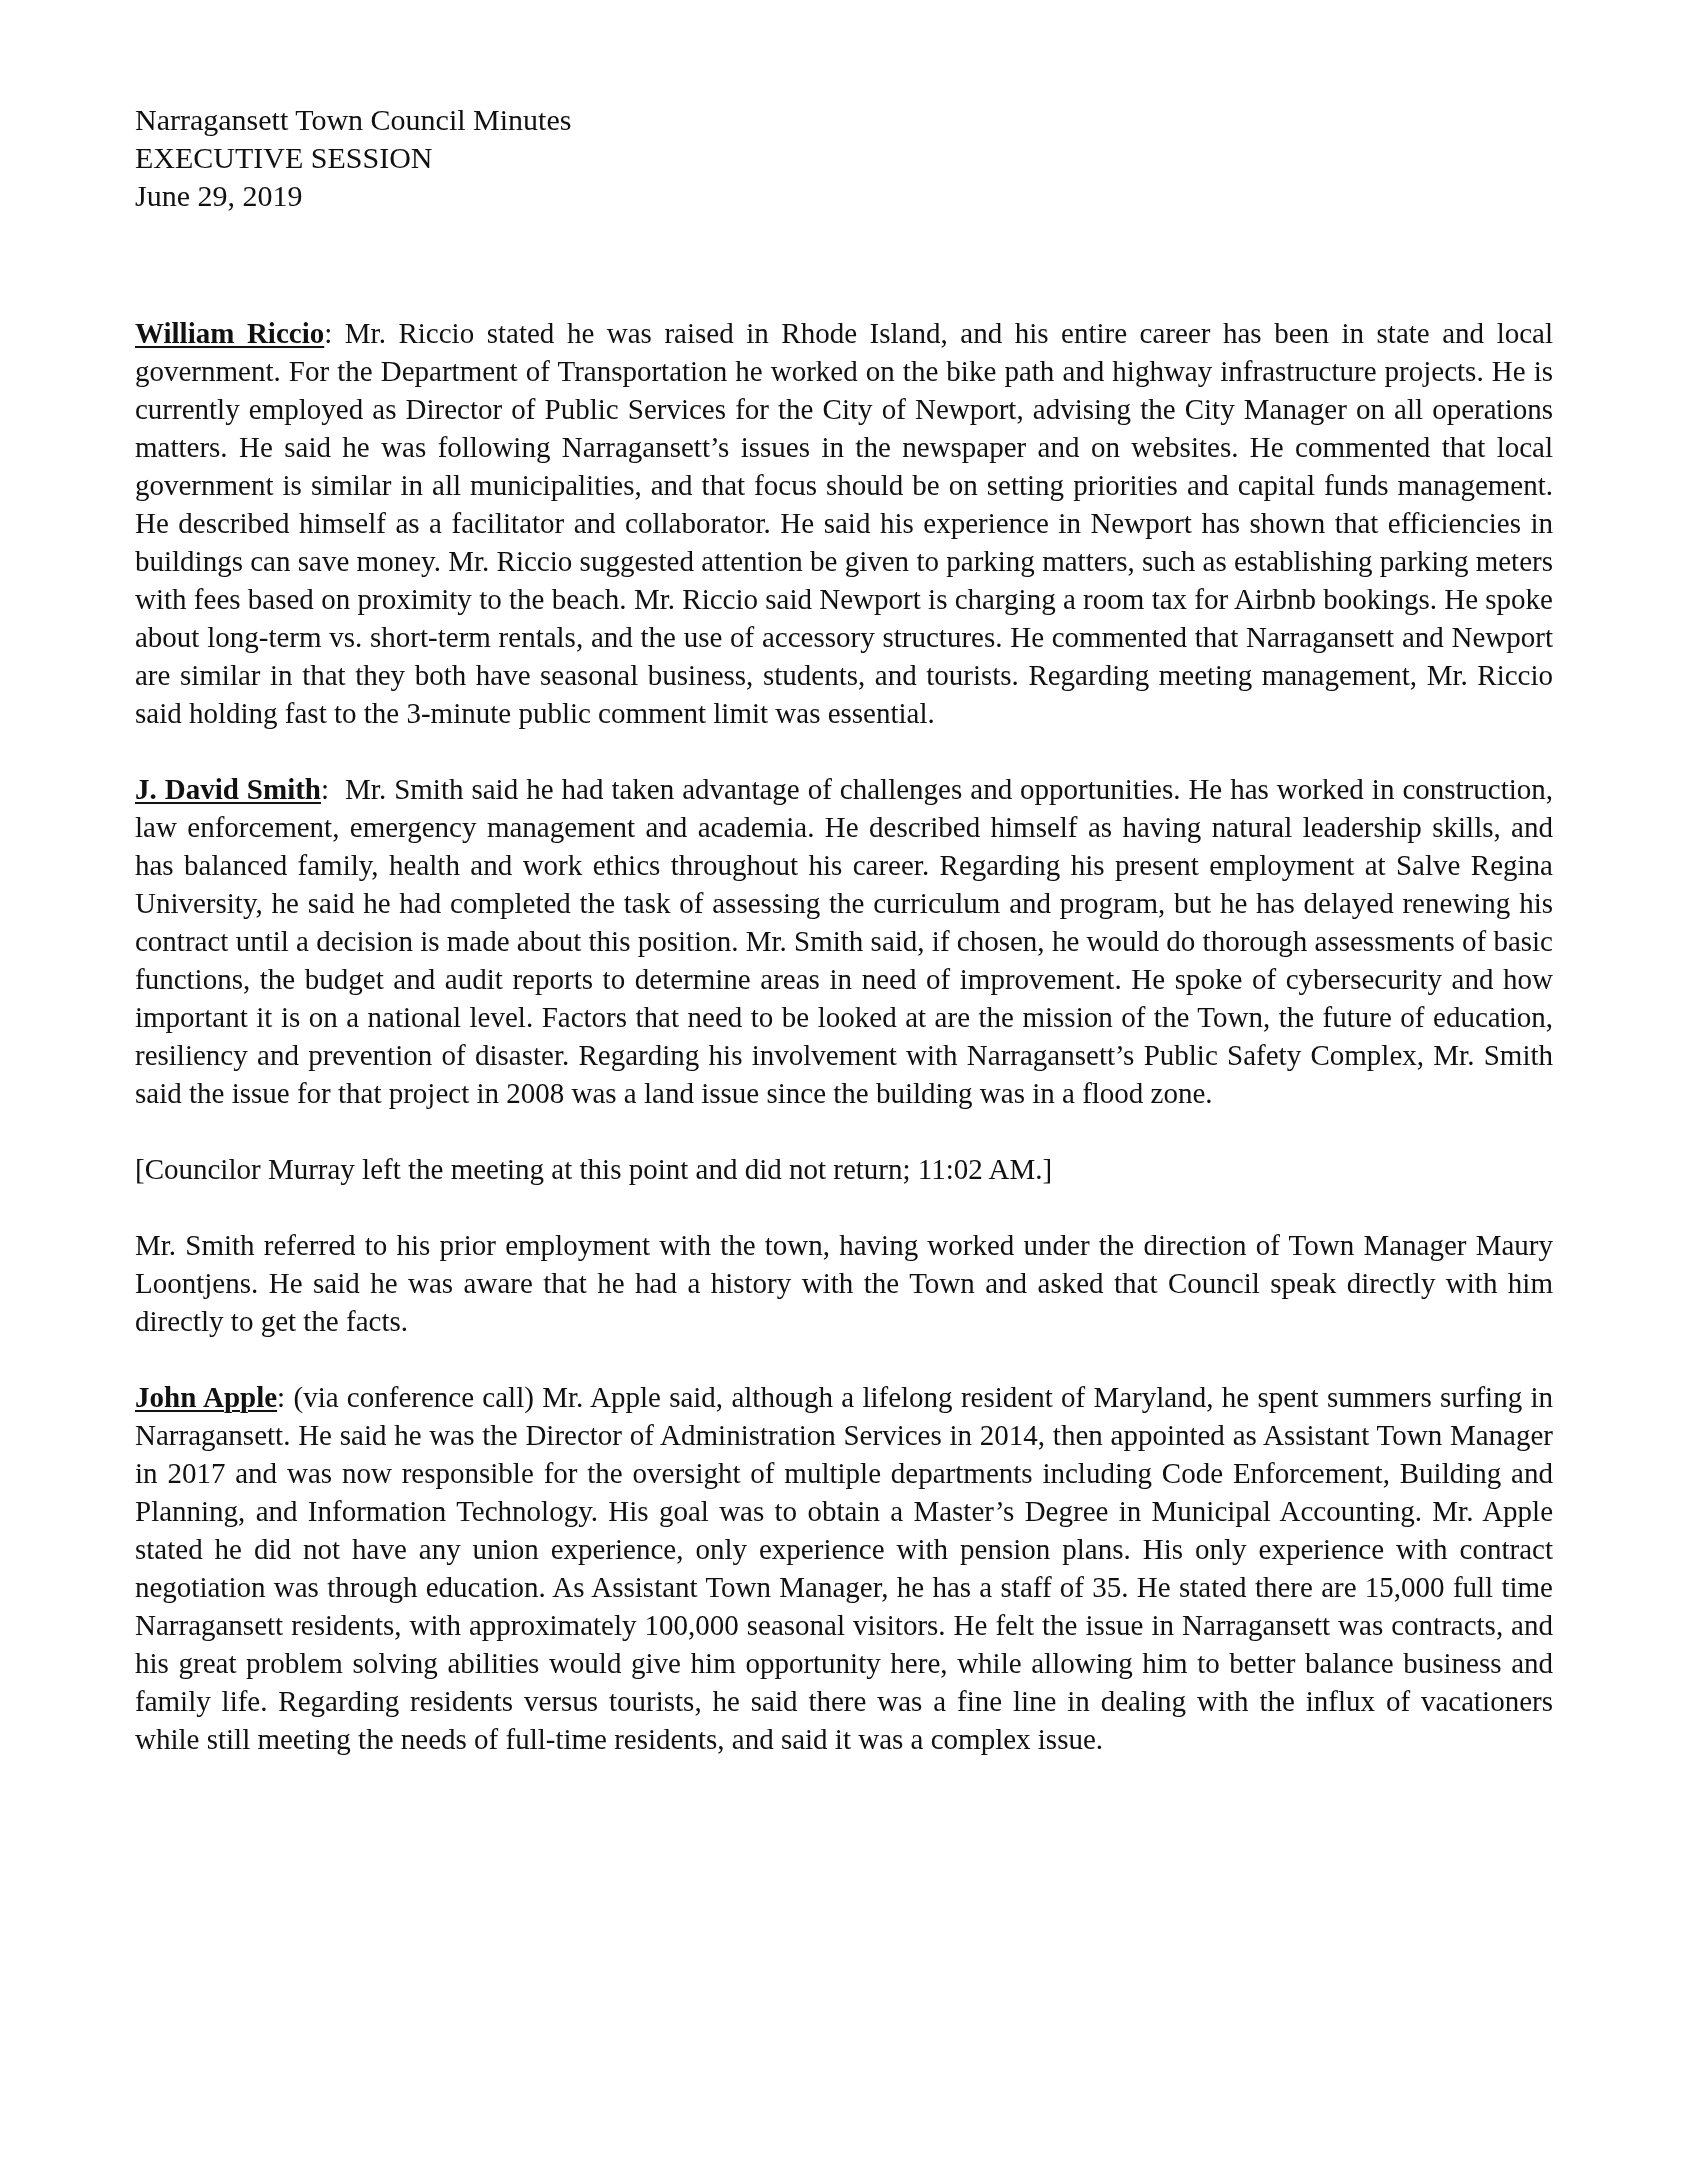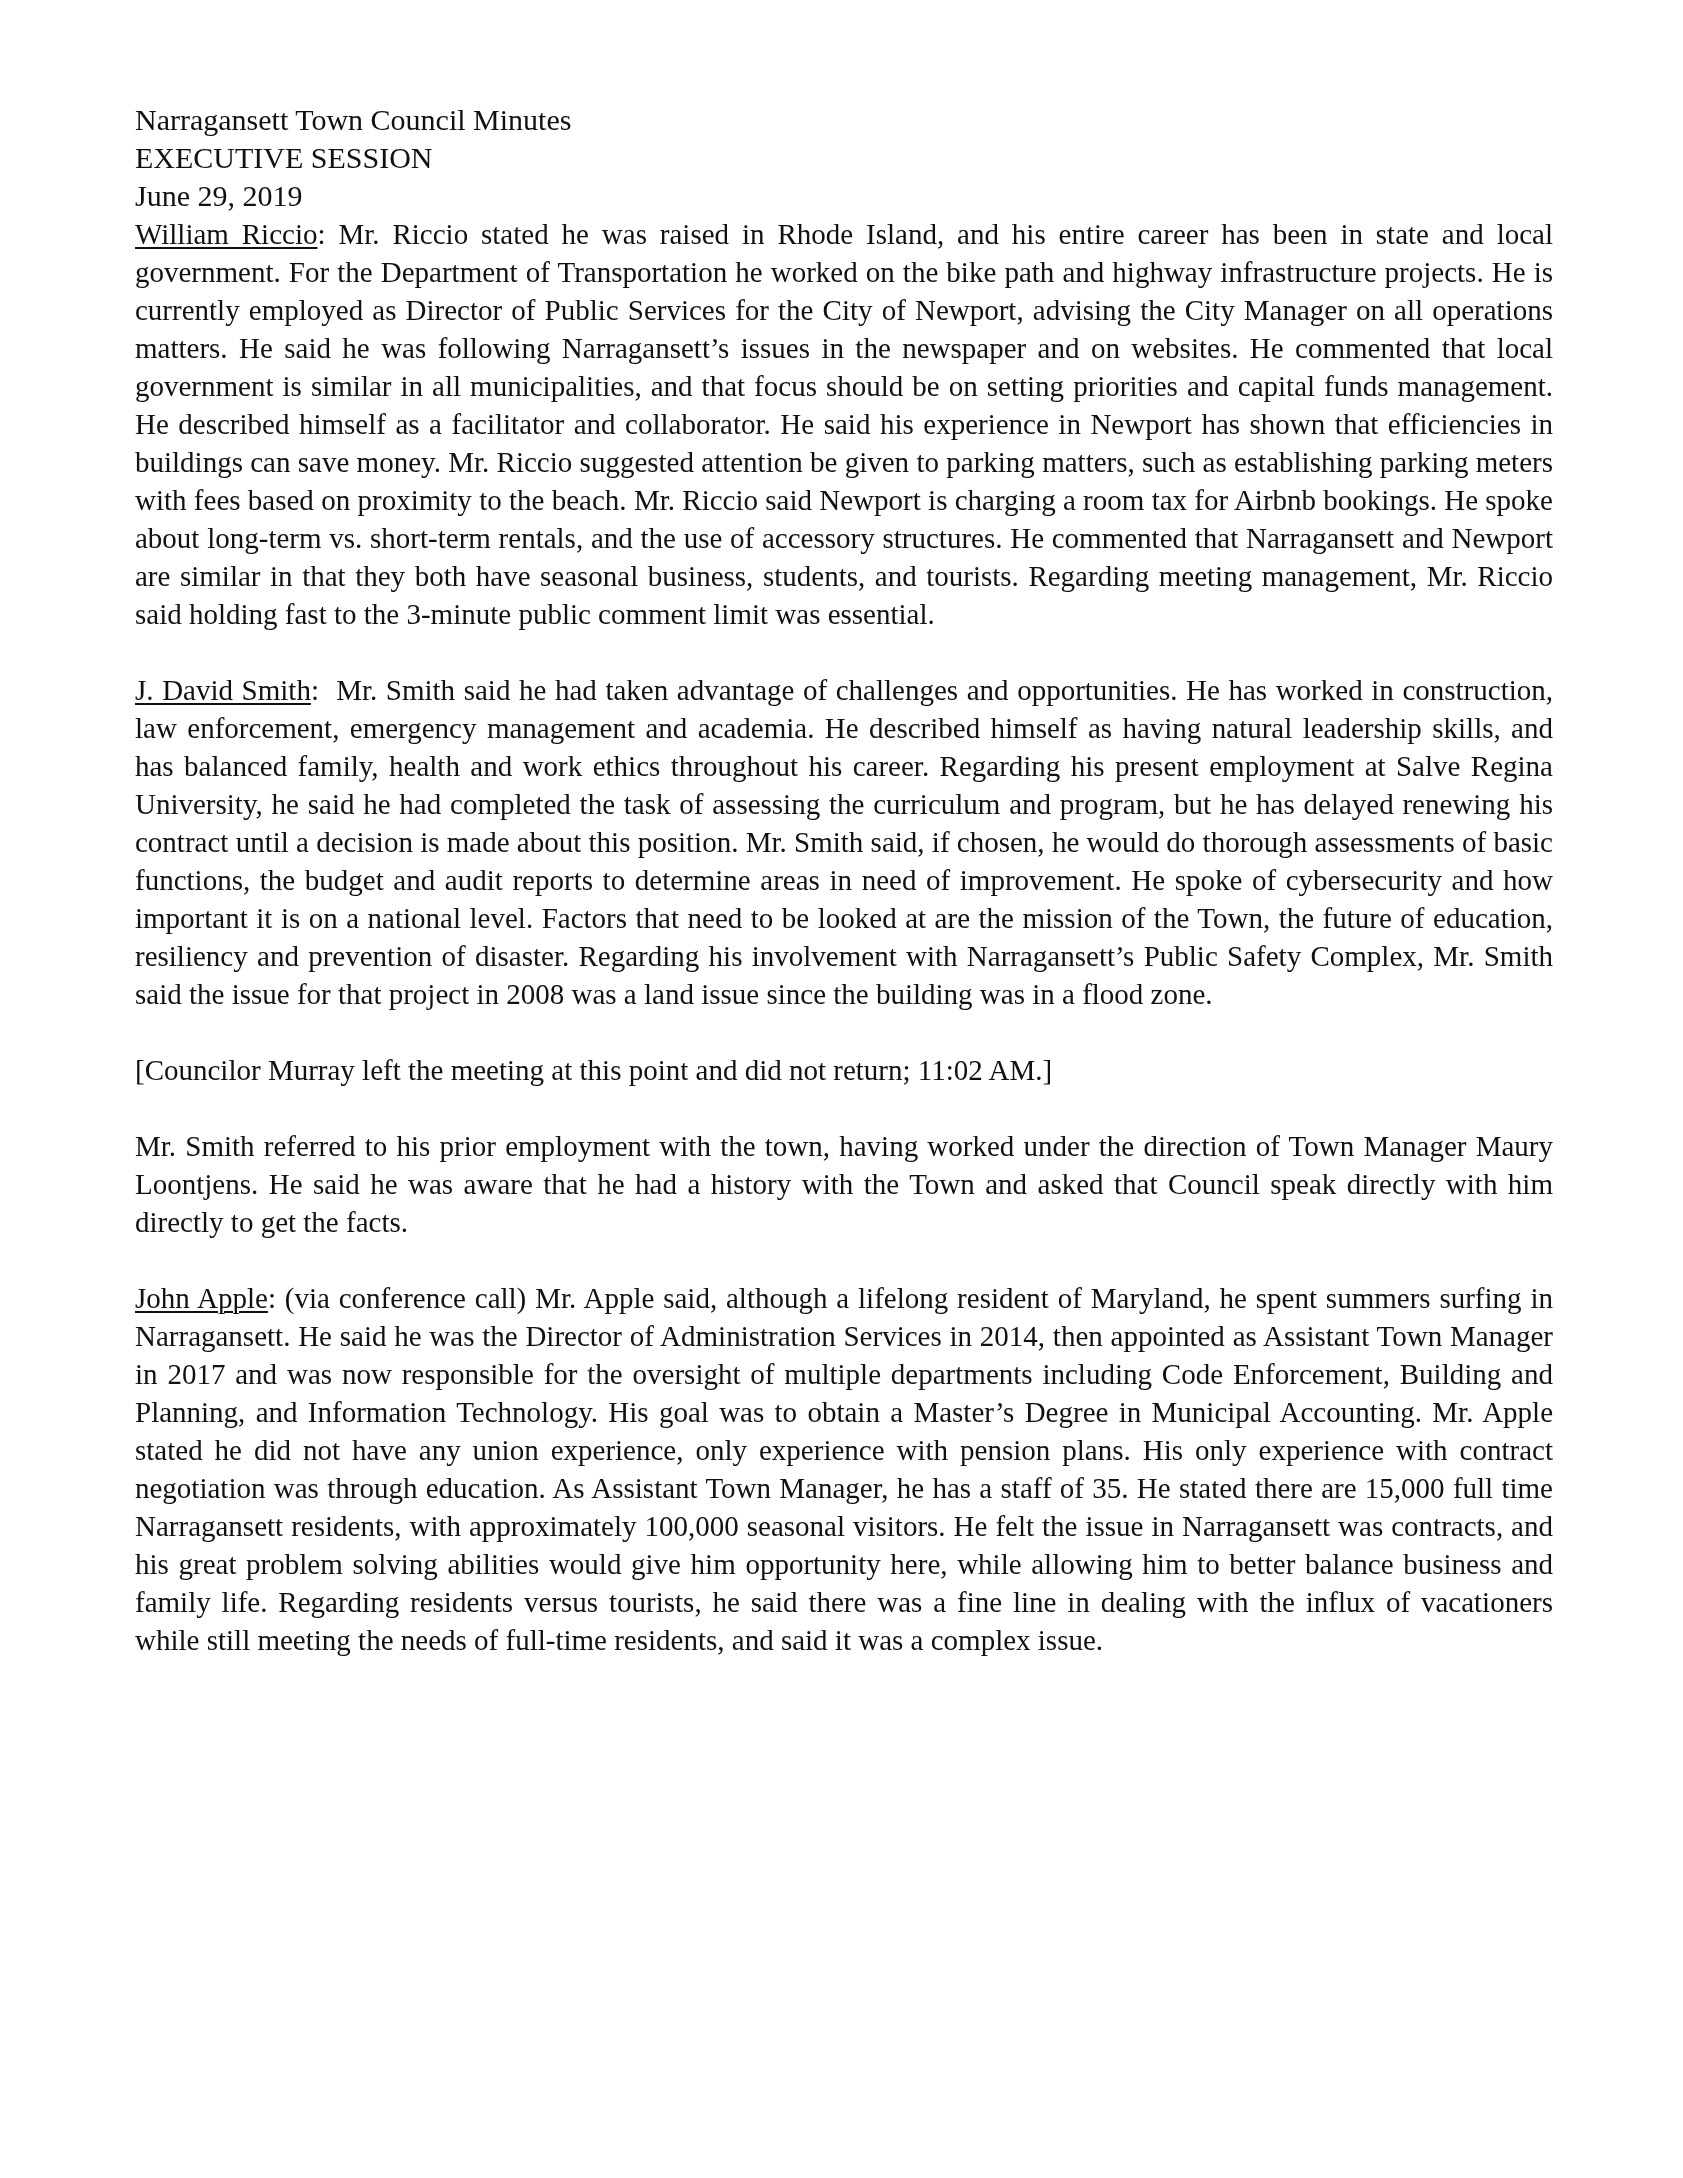--- a/index.html
+++ b/index.html
@@ -3,26 +3,26 @@
 <meta charset="utf-8">
 <style>
   html, body { margin: 0; padding: 0; background: #ffffff; }
   body {
     width: 1683px; height: 2178px; position: relative; overflow: hidden;
     font-family: "Liberation Serif", "DejaVu Serif", serif;
     color: #111111;
   }
   .page { position: absolute; left: 135px; top: 101px; width: 1418px; }
   .header-line { font-size: 30px; line-height: 38px; margin: 0; white-space: nowrap; }
-  .header { }
+  .header { margin-bottom: 99px; }
   p.para {
     font-size: 29px; line-height: 38px; margin: 0 0 38px 0;
     text-align: justify; text-justify: inter-word;
   }
-  .speaker { font-weight: normal; text-decoration: underline; text-decoration-thickness: 2px; text-underline-offset: 3px; }
+  .speaker { font-weight: bold; text-decoration: underline; text-decoration-thickness: 2px; text-underline-offset: 3px; }
   .note { font-size: 29px; line-height: 38px; margin: 0 0 38px 0; }
 </style>
 </head>
 <body>
 
 <div class="page">
   <div class="header">
     <p class="header-line">Narragansett Town Council Minutes</p>
     <p class="header-line">EXECUTIVE SESSION</p>
     <p class="header-line">June 29, 2019</p>

